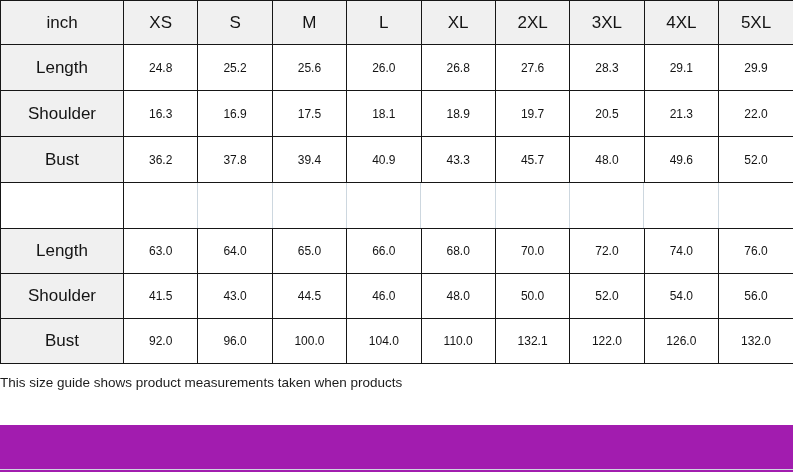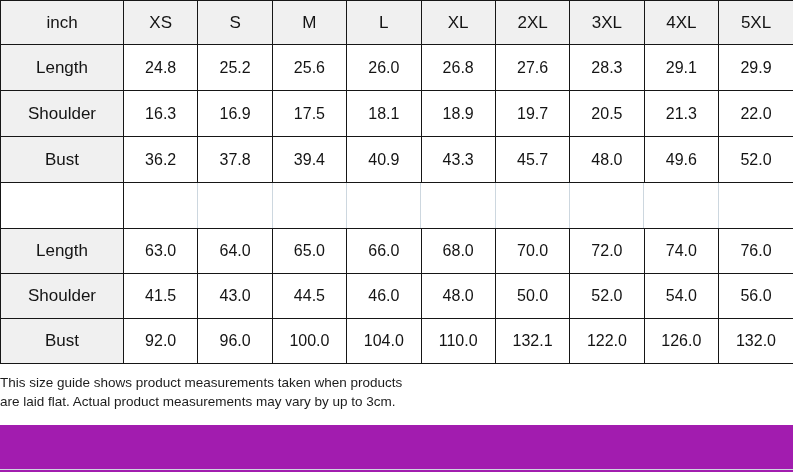--- a/index.html
+++ b/index.html
@@ -8,21 +8,21 @@
 
   table.size-table { border-collapse:collapse; table-layout:fixed; width:793px; }
   table.size-table th, table.size-table td {
     border:1px solid #161616;
     text-align:center; vertical-align:middle;
     padding:0; font-weight:400; overflow:hidden; white-space:nowrap;
   }
   table.size-table tr > *:last-child { border-right:none; }
   table.size-table col.c0 { width:123px; }
   table.size-table th { background:#f0f0f0; font-size:17px; }
-  table.size-table td { background:#ffffff; font-size:16px; }
+  table.size-table td { background:#ffffff; font-size:12px; }
   tr.h44 { height:44px; } tr.h45 { height:45px; }
   tr.h46 { height:46px; } tr.h48 { height:48px; }
 
   .gap { display:grid; grid-template-columns:123px repeat(9,1fr); height:45px;
          border-left:1px solid #161616; box-sizing:border-box; background:#fff; }
   .gap > div { border-right:1px solid #cdd7df; }
   .gap > div.gfirst { border-right:1px solid #161616; }
   .gap > div:last-child { border-right:none; }
 
   .footer { height:61px; box-sizing:border-box; padding-top:9px; text-align:left;
@@ -161,17 +161,16 @@
         <td>132.1</td>
         <td>122.0</td>
         <td>126.0</td>
         <td>132.0</td>
       </tr>
     </tbody>
   </table>
 
   <div class="footer">
     <div>This size guide shows product measurements taken when products</div>
-    <div>are laid flat. Actual product measurements may vary by up to 3cm.</div>
   </div>
 
   <div class="hairline"></div>
 </div>
 
 </body></html>

